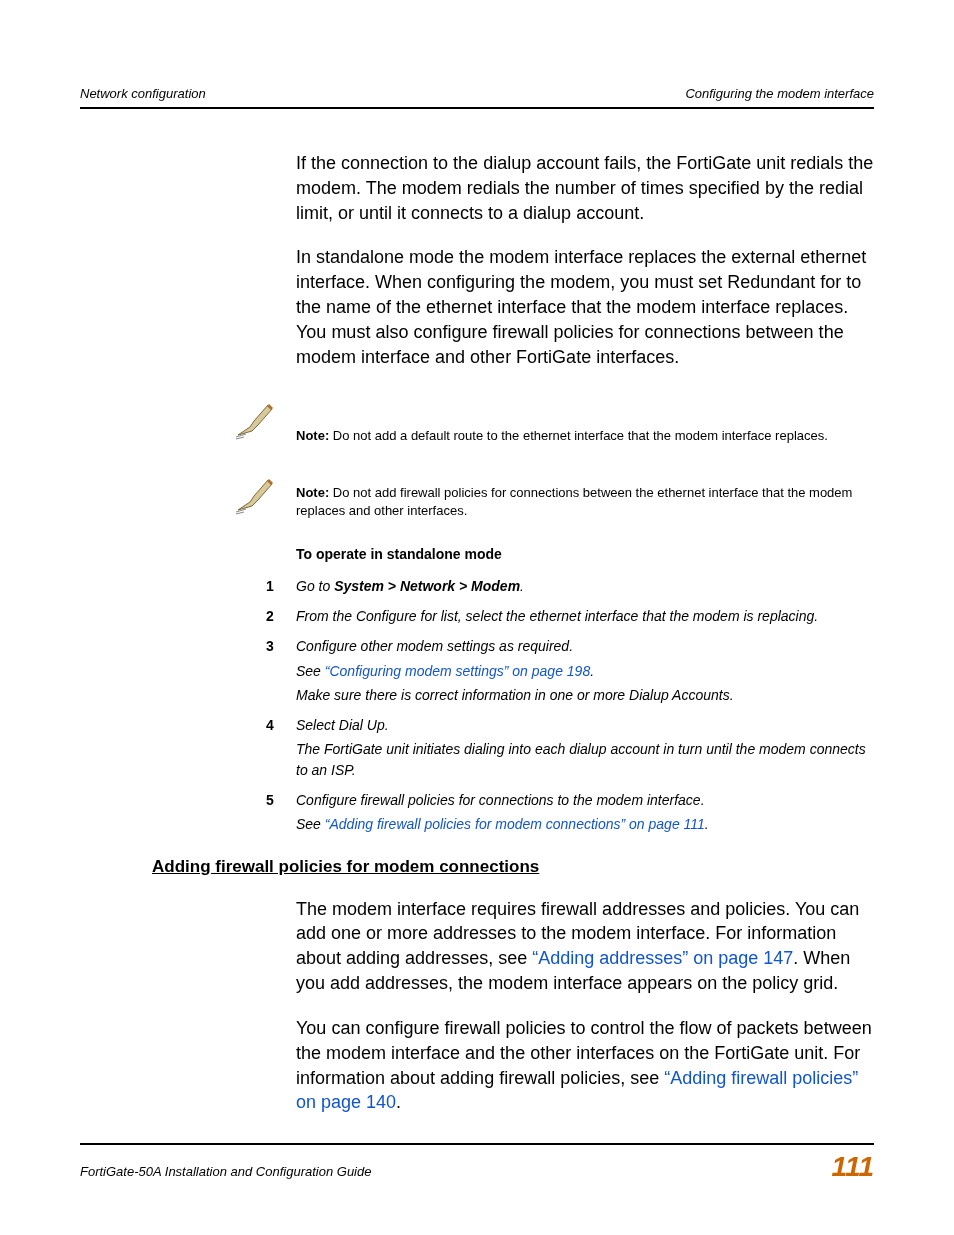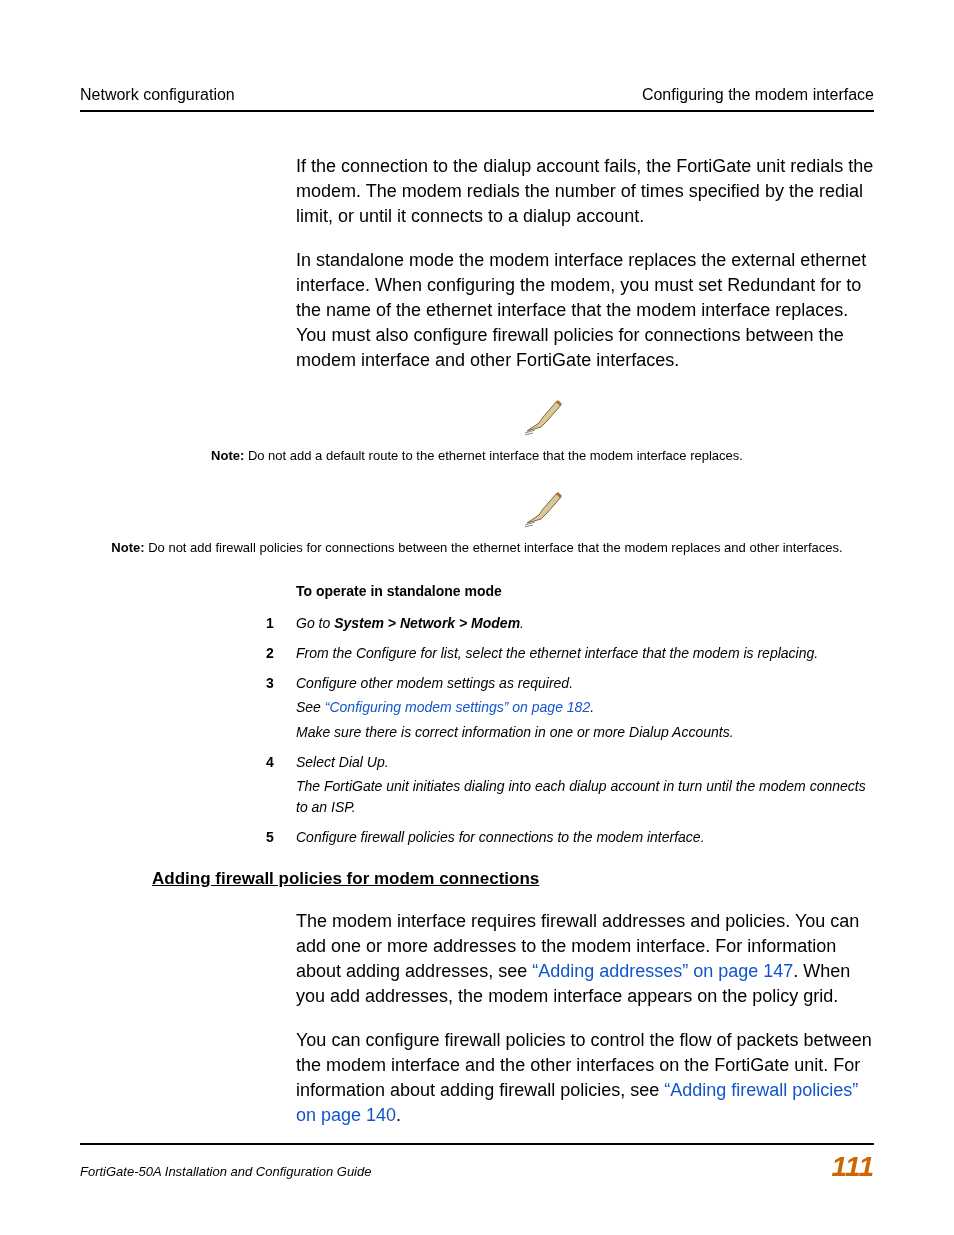--- a/index.html
+++ b/index.html
@@ -1,23 +1,23 @@
 <!DOCTYPE html>
 <html><head>
   <meta charset="utf-8">
   <style>
     * { box-sizing: border-box; margin: 0; padding: 0; }
     html, body { width: 954px; background: #fff; font-family: Arial, Helvetica, sans-serif; color: #000; }
     .page { padding: 86px 80px 60px 80px; position: relative; min-height: 1235px; }
-    .hdr { display: flex; justify-content: space-between; font-size: 16px; color: #000; padding-bottom: 4px; }
+    .hdr { display: flex; justify-content: space-between; font-style: italic; font-size: 13px; color: #000; padding-bottom: 4px; }
     .hdr-rule { border: none; border-top: 2px solid #000; margin-top: 2px; }
     .body-indent { margin-left: 216px; }
     .para { font-size: 18px; line-height: 1.38; margin-top: 20px; }
     .first-para { margin-top: 42px; }
-    .note-row { display: flex; align-items: center; margin-top: 24px; flex-direction: column; }
+    .note-row { display: flex; align-items: flex-end; margin-top: 31px; }
     .note-icon { width: 44px; flex: 0 0 44px; margin-left: 152px; margin-right: 20px; }
     .note-text { flex: 1; font-size: 13px; line-height: 1.38; padding-top: 6px; }
     .note-text b { font-weight: bold; }
     .sub-h { font-weight: bold; font-size: 14px; margin-top: 26px; }
     .steps { margin-top: 14px; }
     .step { display: flex; font-size: 14px; line-height: 1.45; margin-top: 10px; }
     .step:first-child { margin-top: 0; }
     .sn { width: 30px; flex: 0 0 30px; font-weight: bold; margin-left: -30px; }
     .sc { flex: 1; font-style: italic; }
     .sc .extra { margin-top: 4px; }
@@ -84,38 +84,41 @@
     <div class="step">
       <div class="sn">2</div>
       <div class="sc">From the Configure for list, select the ethernet interface that the modem is replacing.</div>
     </div>
 
     <div class="step">
       <div class="sn">3</div>
       <div class="sc">
         <div>Configure other modem settings as required.</div>
         <div class="extra">
-          <span>See </span><span class="link">“Configuring modem settings” on page 182</span><span>.</span>
+          <span>See </span><span class="link">“Configuring modem settings” on page 198</span><span>.</span>
         </div>
         <div class="extra">Make sure there is correct information in one or more Dialup Accounts.</div>
       </div>
     </div>
 
     <div class="step">
       <div class="sn">4</div>
       <div class="sc">
         <div>Select Dial Up.</div>
         <div class="extra">The FortiGate unit initiates dialing into each dialup account in turn until the modem connects to an ISP.</div>
       </div>
     </div>
 
     <div class="step">
       <div class="sn">5</div>
       <div class="sc">
         <div>Configure firewall policies for connections to the modem interface.</div>
+        <div class="extra">
+          <span>See </span><span class="link">“Adding firewall policies for modem connections” on page 111</span><span>.</span>
+        </div>
       </div>
     </div>
 
   </div>
 
   <div class="h2">Adding firewall policies for modem connections</div>
 
   <div class="body-indent para">
     <span>The modem interface requires firewall addresses and policies. You can add one or more addresses to the modem interface. For information about adding addresses, see </span><span class="link">“Adding addresses” on page 147</span><span>. When you add addresses, the modem interface appears on the policy grid.</span>
   </div>

